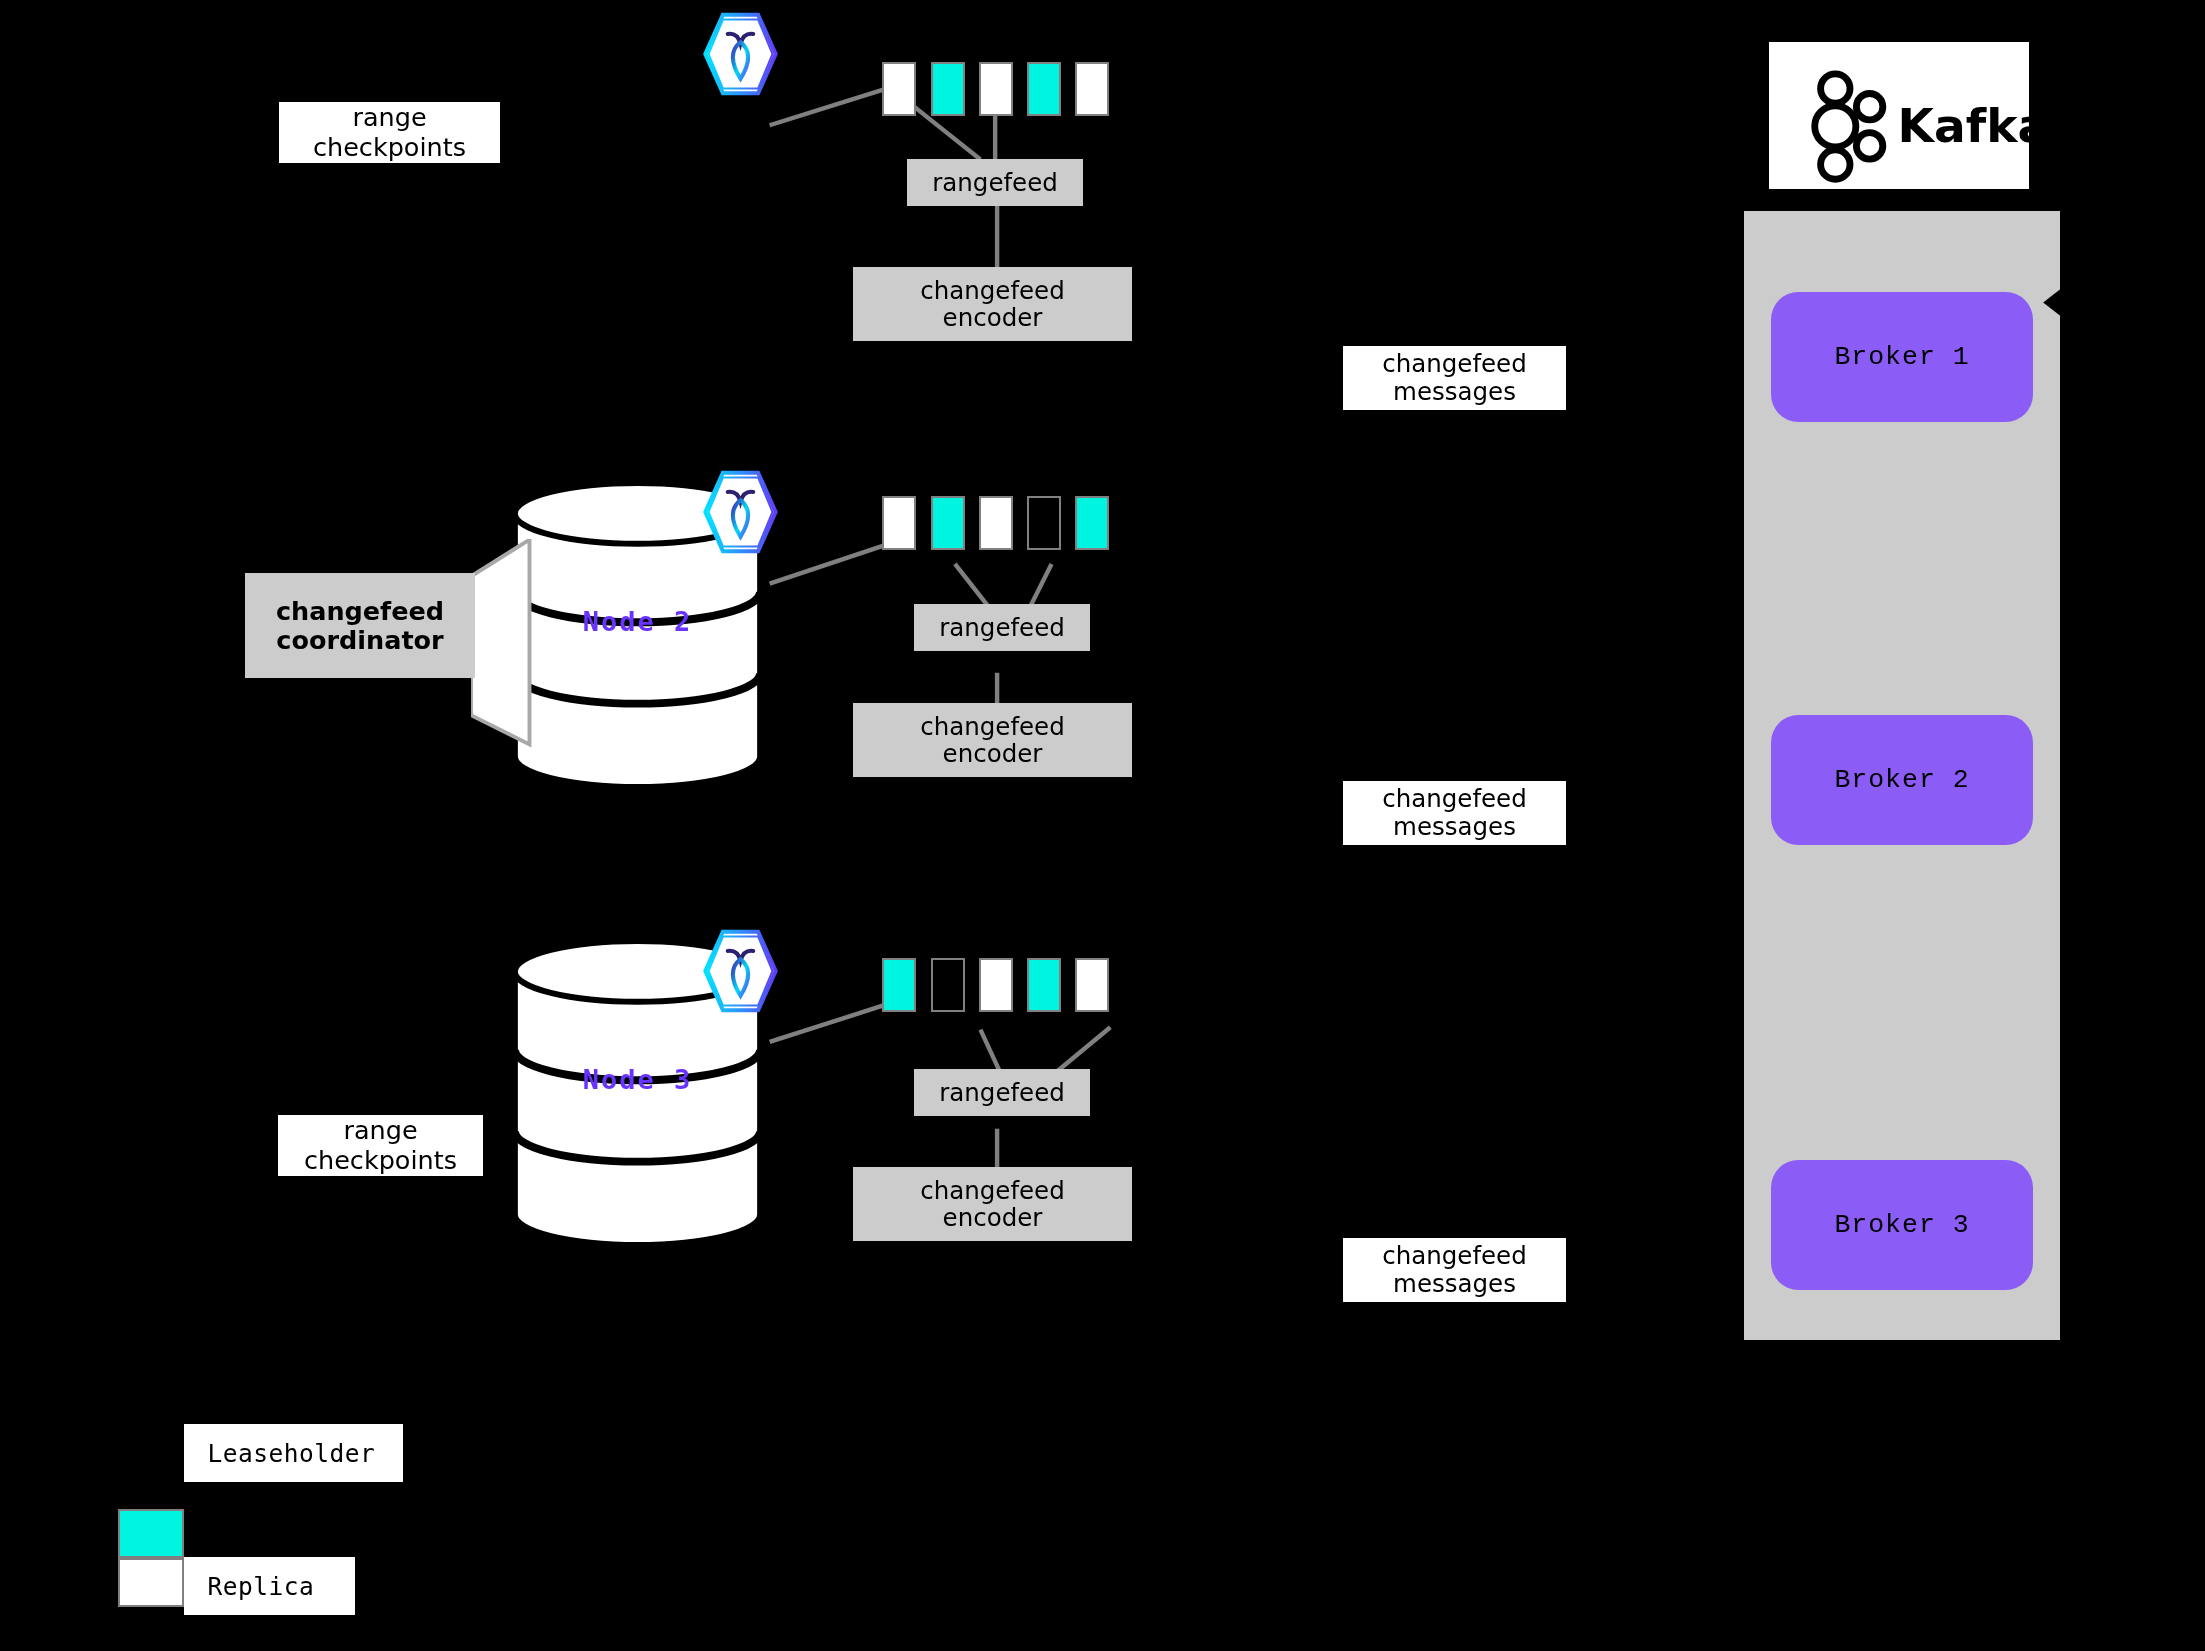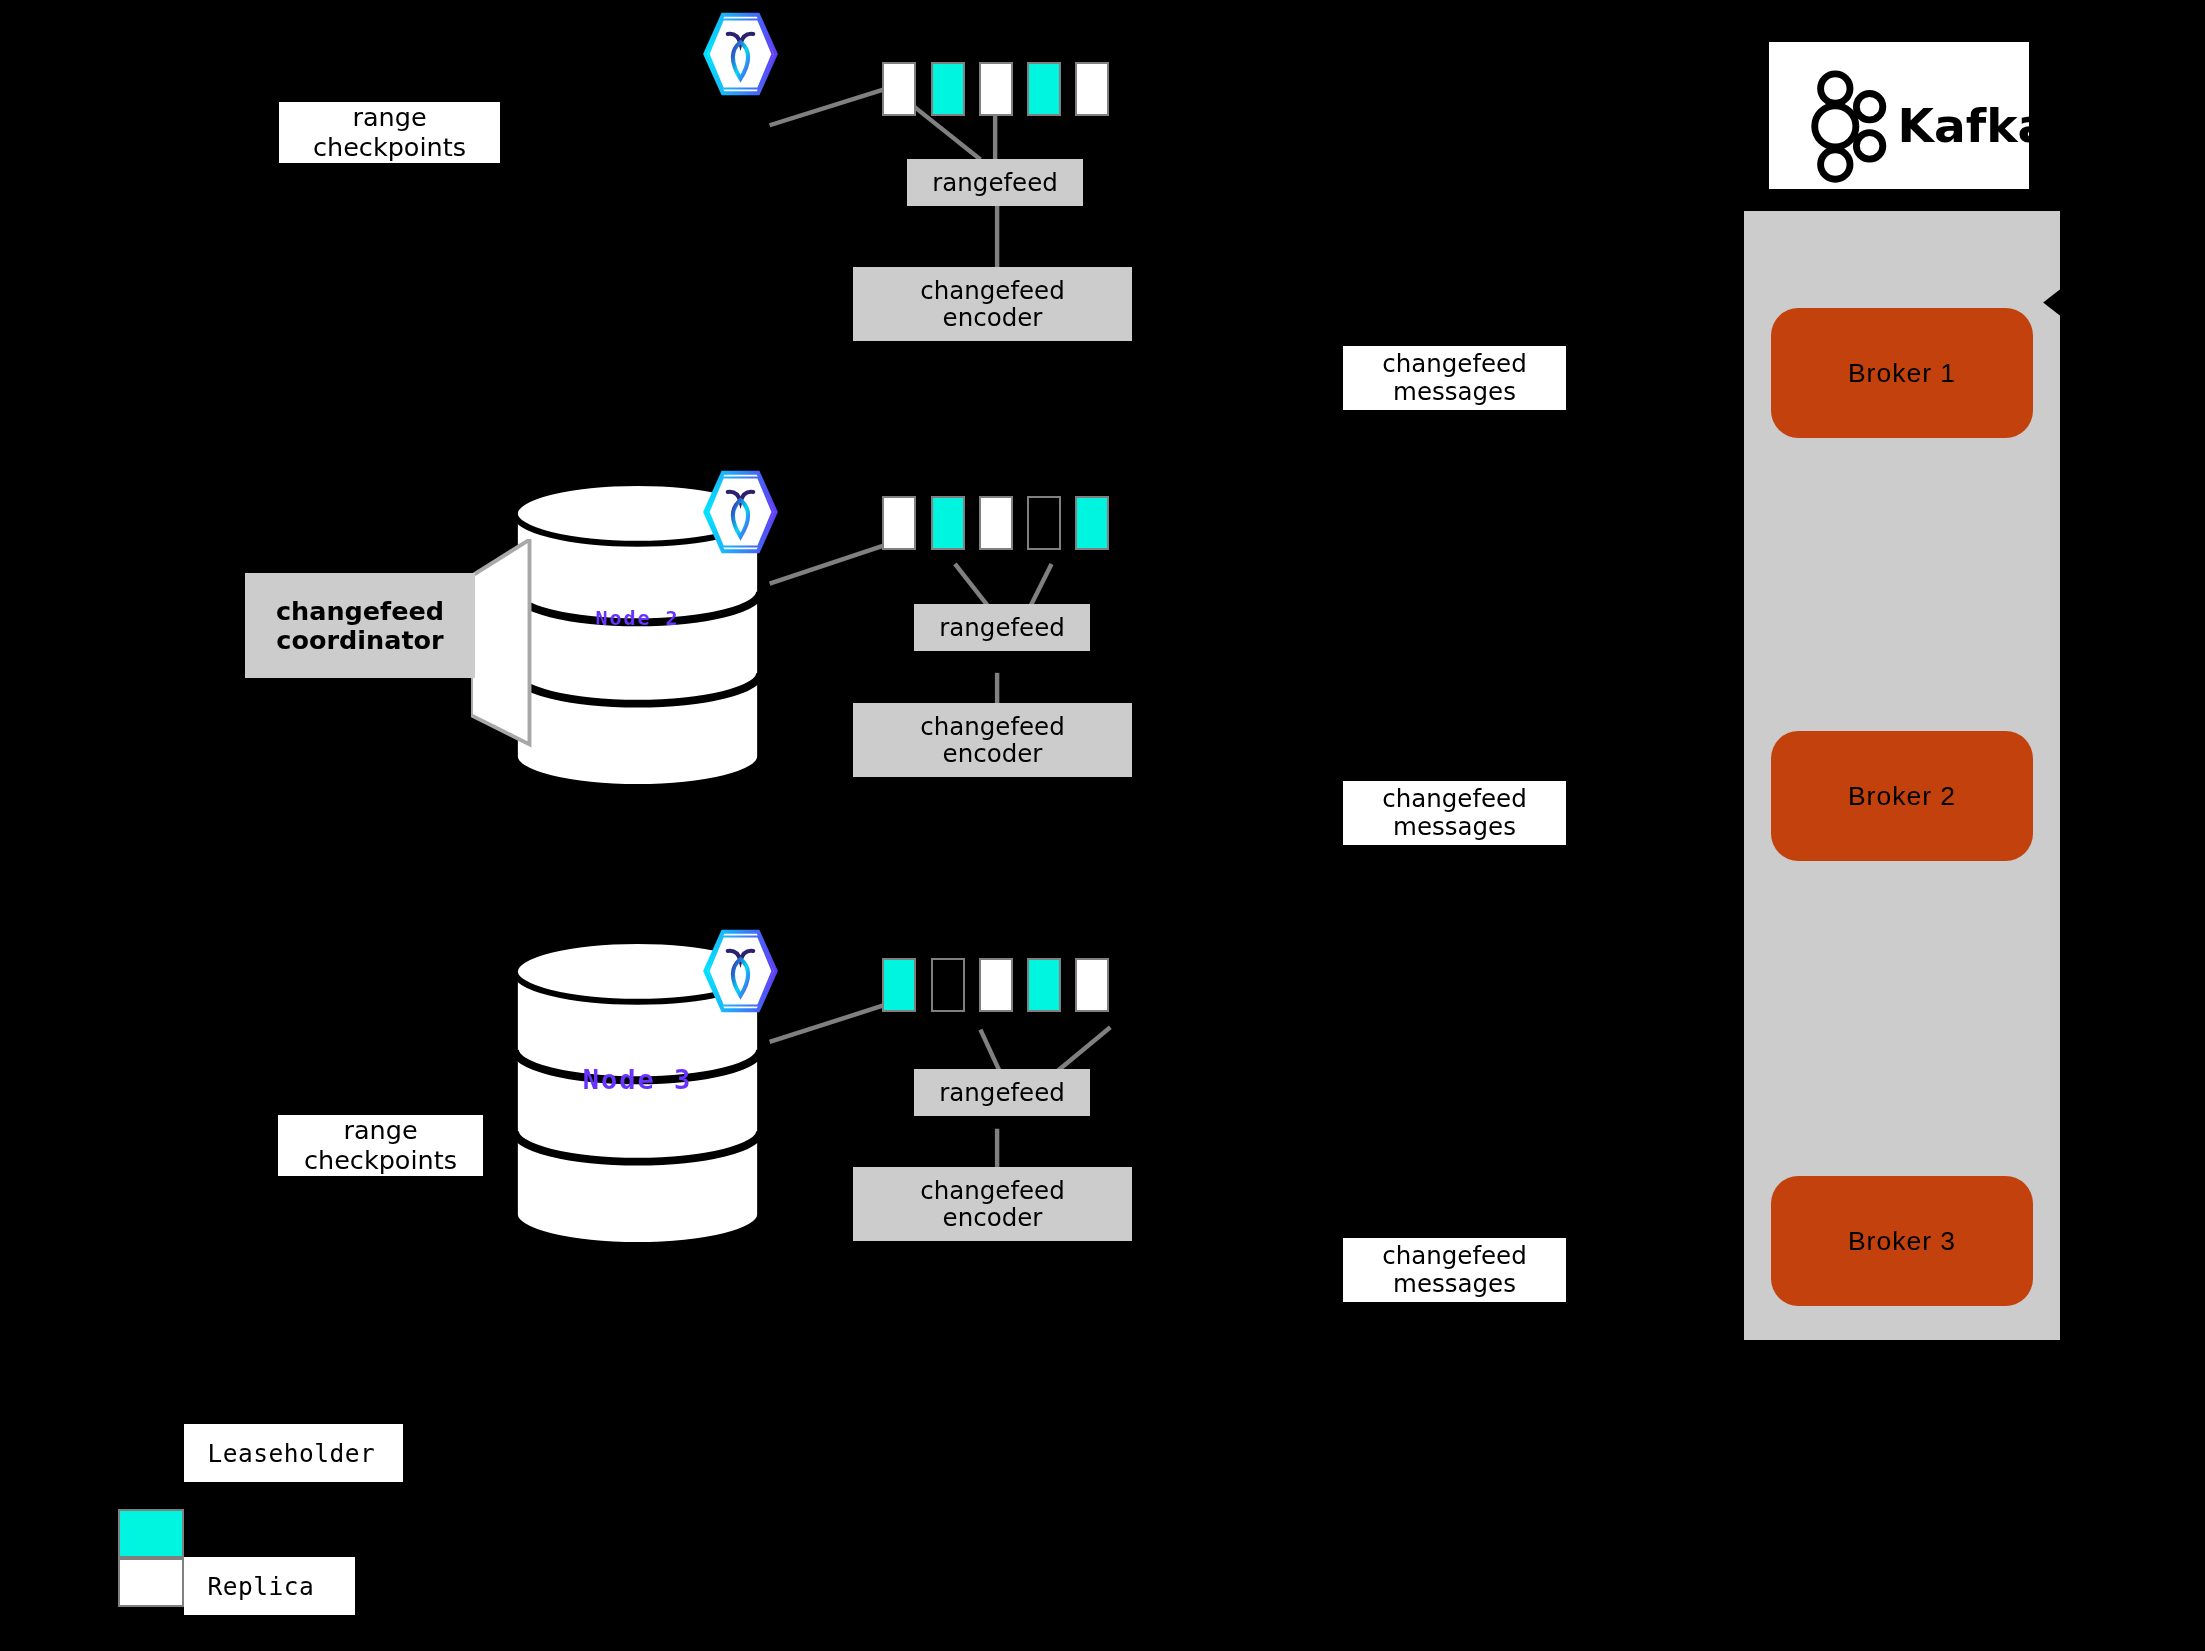--- a/index.html
+++ b/index.html
@@ -45,25 +45,24 @@
     display:flex;align-items:center;justify-content:center;
     text-align:center;line-height:1.16;
     font-family:"DejaVu Sans", sans-serif;
   }
   .wbox .ovf{white-space:nowrap;}
 
   
   .kafka-panel{position:absolute;background:#CCCCCC;}
   .kafka-logo-box{position:absolute;background:#FFFFFF;}
   .broker{
-    position:absolute;background:#c2410c;border-radius:27.5px;
-    display:flex;align-items:center;justify-content:center;
-    color:#000;font-family:Liberation Sans, sans-serif;
+    position:absolute;background:#8b5cf6;border-radius:27.5px;
+    display:flex;align-items:center;justify-content:center;
+    color:#000;font-family:Liberation Mono, monospace;
     letter-spacing:1px;
-    margin-top:16px;
   }
 
   
   .pill{
     position:absolute;background:#FFFFFF;border-radius:490px;
     display:flex;align-items:center;justify-content:center;
     color:#000;font-family:"DejaVu Sans Mono", monospace;
     letter-spacing:1px;
   }
 
@@ -144,21 +143,21 @@
     <span class="ovf">checkpoints</span>
   </div>
 
   <div class="node" style="left:510px;top:483px;width:255px;height:304px;">
     <svg class="cyl-svg" width="255" height="304" viewBox="0 0 520 620">
       <path d="M10 62 V558 a250 62 0 0 0 500 0 V62 Z" fill="#fff" stroke="#000" stroke-width="12"></path>
       <ellipse cx="260" cy="62" rx="250" ry="62" fill="#fff" stroke="#000" stroke-width="12"></ellipse>
       <path d="M10 222 a250 62 0 0 0 500 0" fill="none" stroke="#000" stroke-width="16"></path>
       <path d="M10 388 a250 62 0 0 0 500 0" fill="none" stroke="#000" stroke-width="16"></path>
     </svg>
-    <div class="node-label" style="top:123px;font-size:20px;">Node 2</div>
+    <div class="node-label" style="top:123px;font-size:27px;">Node 2</div>
   </div>
   <div class="crdb-badge" style="left:699px;top:468px;width:83px;height:88px;">
     <svg width="83" height="88" viewBox="0 0 100 110">
       <polygon points="28,6 72,6 94,55 72,104 28,104 6,55" fill="#fff" stroke="url(#hx1)" stroke-width="5"></polygon>
       <polygon points="28,12 72,12 90,55 72,98 28,98 10,55" fill="none" stroke="url(#hx1)" stroke-width="2.5"></polygon>
       <path d="M34 30 Q46 28 50 42 Q54 28 66 30" fill="none" stroke="#2B2170" stroke-width="5" stroke-linecap="round"></path>
       <path d="M50 40 Q31 55 50 86 Q69 55 50 40 Z" fill="none" stroke="url(#bug1)" stroke-width="5"></path>
       <line x1="50" y1="46" x2="50" y2="86" stroke="url(#bug1)" stroke-width="4"></line>
     </svg>
   </div>

